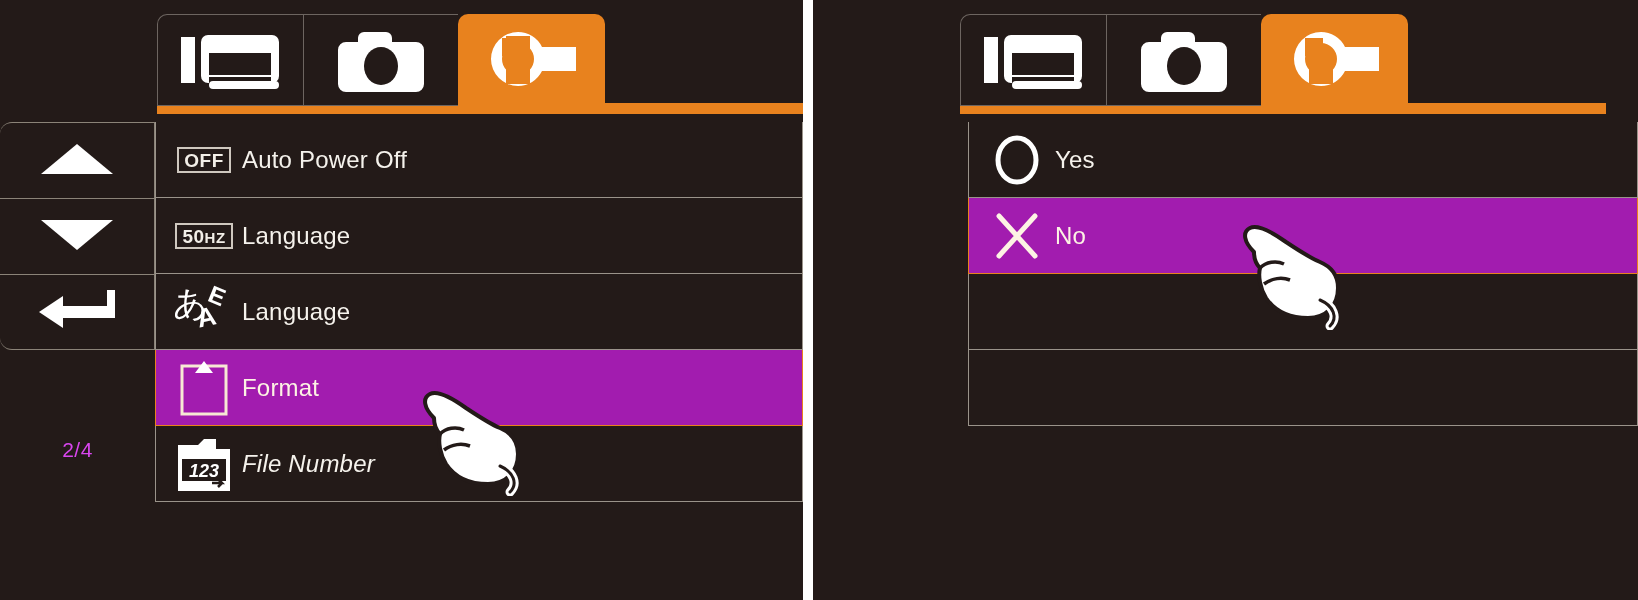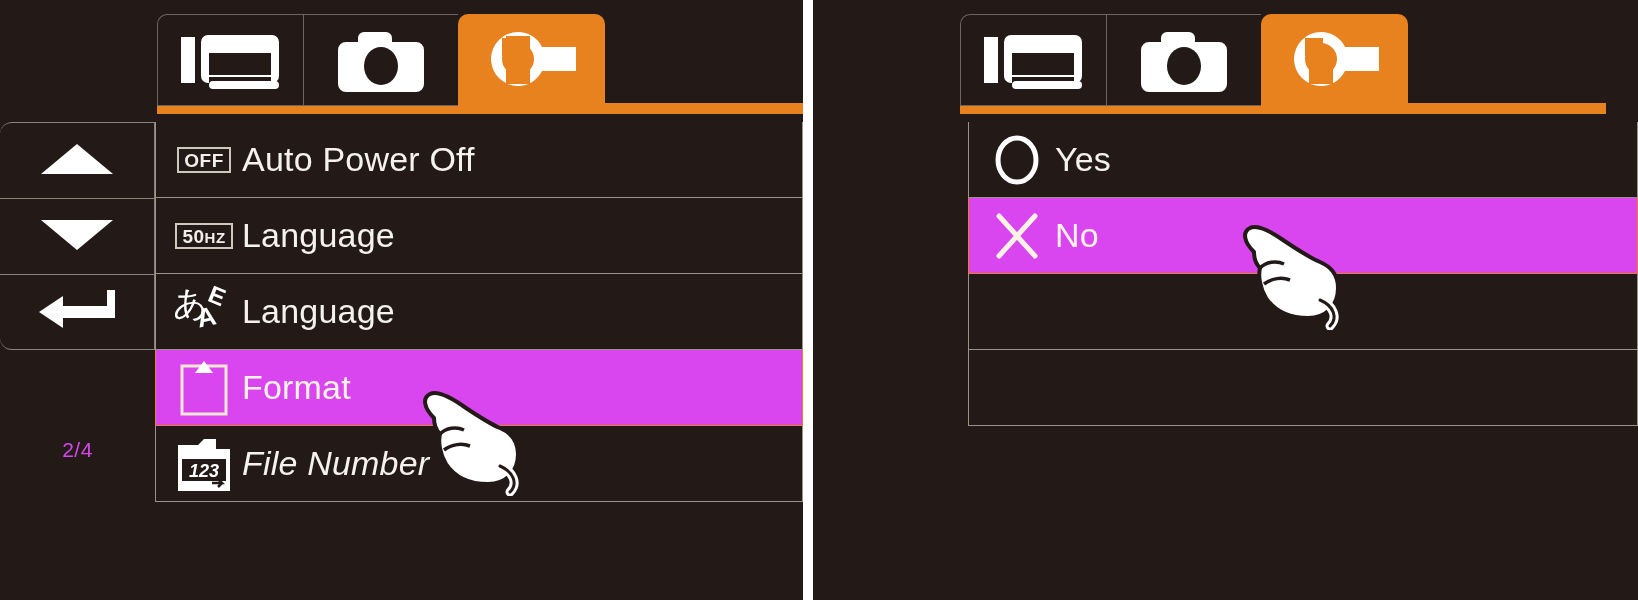--- a/index.html
+++ b/index.html
@@ -59,29 +59,29 @@
   .menu { position: absolute; left: 155px; top: 122px; right: 0; }
   .row {
     position: relative; height: 76px;
     border-bottom: 1px solid #9a938a;
     border-left: 1px solid #9a938a;
     border-right: 1px solid #9a938a;
     display: flex; align-items: center;
     background: #231a18;
     color: #f5f2ec;
   }
-  .row.sel { background: #d946ef; color: #fdf6ea; border-color: #e8821e; }
+  .row.sel { background: #a21caf; color: #fdf6ea; border-color: #e8821e; }
   .row.sel + .row { border-top: none; font-style: italic; }
   .row.empty { color: transparent; }
   .row .ico {
     width: 86px; min-width: 86px; height: 76px;
     display: flex; align-items: center; justify-content: center;
     padding-left: 10px;
   }
-  .row .lbl { font-size: 34px; letter-spacing: 0.2px; white-space: nowrap; }
+  .row .lbl { font-size: 24px; letter-spacing: 0.2px; white-space: nowrap; }
   .row.sel .lbl { color: #fdf3e4; }
 
   
   .badge {
     border: 2px solid #cfc8bf; color: #f3efe8;
     font-size: 19px; font-weight: bold; letter-spacing: 0.5px;
     padding: 2px 5px 1px 5px; line-height: 1;
     display: inline-block;
   }
   .badge .sm { font-size: 15px; margin-top: 38px; }

